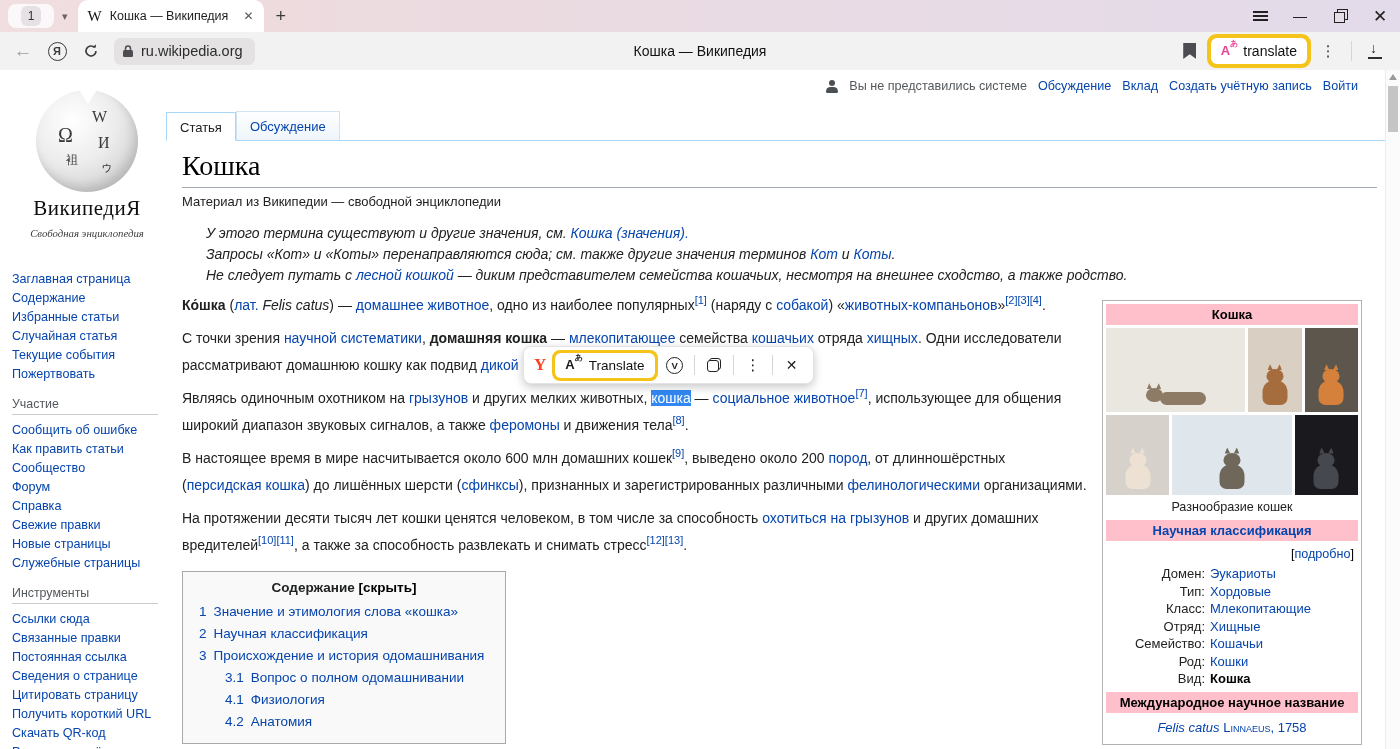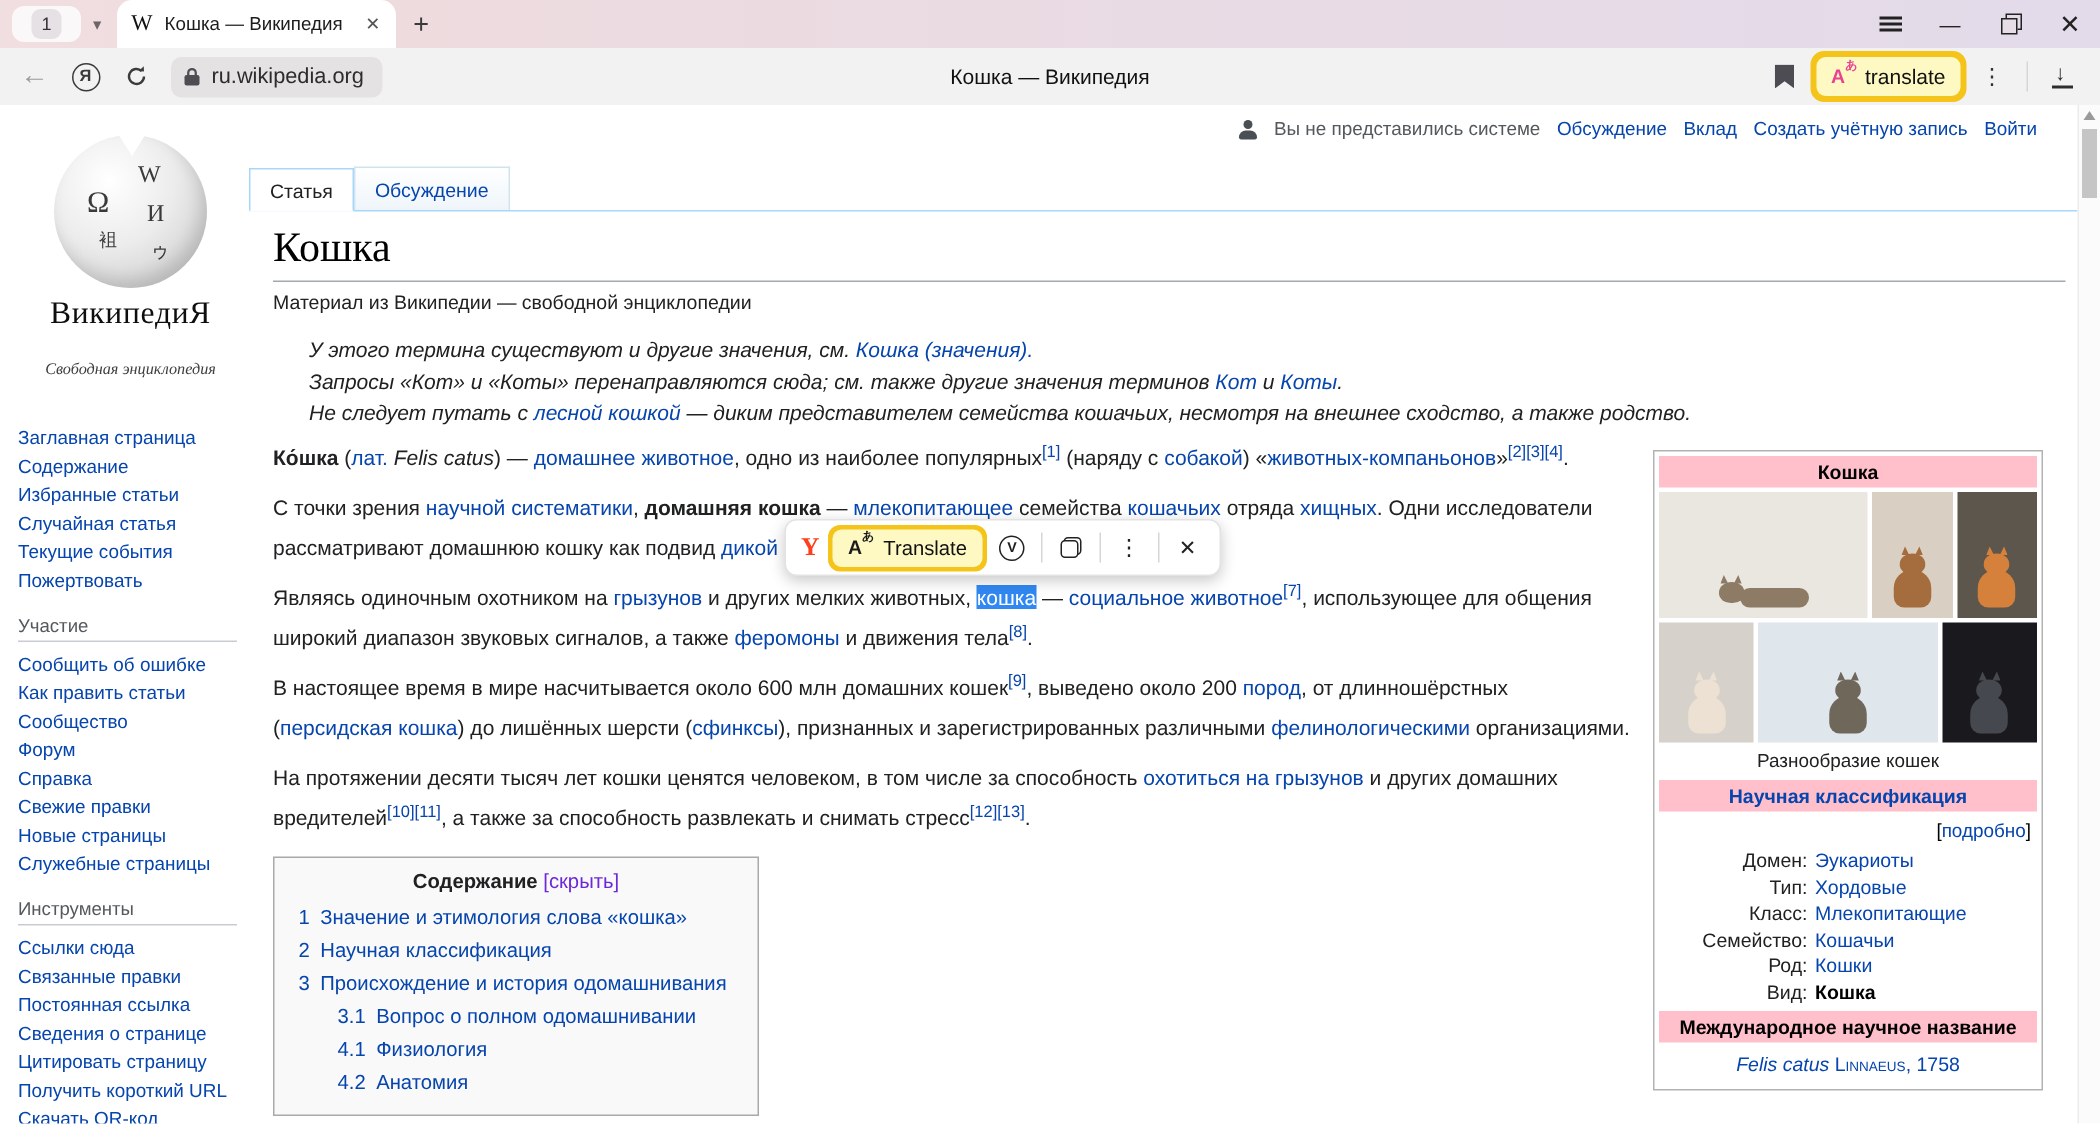--- a/index.html
+++ b/index.html
@@ -26,21 +26,21 @@
   .toolbar { position:absolute; top:32px; left:0; width:1400px; height:38px; background:#f3f2f2; display:flex; align-items:center; }
   .tool-title { position:absolute; left:0; right:0; text-align:center; font-size:14px; color:#111; pointer-events:none; }
   .tb-ic { width:34px; height:30px; display:flex; align-items:center; justify-content:center; color:#3c3c3c; font-size:17px; }
   .back { color:#9a9aa0; font-size:19px; margin-left:6px; }
   .ya-circle { width:19px; height:19px; border:1.7px solid #3a3a3a; border-radius:50%; font-size:11px; font-weight:bold; color:#3a3a3a; display:flex; align-items:center; justify-content:center; }
   .addr { margin-left:6px; height:27px; background:#e4e2e2; border-radius:7px; display:flex; align-items:center; padding:0 12px 0 8px; }
   .addr .domain { font-size:14.5px; color:#2c2c2c; margin-left:7px; }
   .tool-right { position:absolute; right:8px; display:flex; align-items:center; }
   .bm-flag { width:13px; height:16px; background:#4c4c52; clip-path:polygon(0 0,100% 0,100% 100%,50% 70%,0 100%); }
   .hl { border:4px solid #f5c41a; border-radius:9px; background:#f5c41a; }
-  .translate-btn { background:#fef9c3; border:none; border-radius:6px; height:26px; padding:0 10px; display:flex; align-items:center; gap:5px; font-size:14px; color:#111; }
+  .translate-btn { background:#ffffff; border:none; border-radius:6px; height:26px; padding:0 10px; display:flex; align-items:center; gap:5px; font-size:14px; color:#111; }
   .tr-glyph { position:relative; font-weight:bold; color:#e84393; font-size:13px; line-height:1; }
   .tr-glyph sup { font-size:8px; position:relative; top:-4px; }
   .tr-glyph.dark { color:#1b1b1b; }
   .dots { font-size:15px; color:#333; letter-spacing:0; }
   .vsep { width:1px; height:20px; background:#d7d5d5; margin:0 6px; }
   .dl-ic { position:relative; width:14px; height:16px; }
   .dl-ic::before { content:"↓"; position:absolute; left:2px; top:-3px; font-size:14px; color:#2e2e2e; }
   .dl-ic::after { content:""; position:absolute; left:0; bottom:0; width:14px; height:1.6px; background:#2e2e2e; }
 
   
@@ -74,41 +74,41 @@
     background:radial-gradient(circle at 36% 30%, #ffffff 0%, #ececec 45%, #d2d2d2 78%, #b9b9b9 100%);
     box-shadow:inset -4px -6px 10px rgba(0,0,0,.12); }
   .globe::before { content:""; position:absolute; top:-2px; left:42px; width:0; height:0; border-left:10px solid transparent; border-right:10px solid transparent; border-top:16px solid #fff; }
   .globe span { position:absolute; font-family:"Liberation Serif",serif; color:#3a3a3a; }
   .g1 { left:22px; top:34px; font-size:20px; }
   .g2 { left:56px; top:18px; font-size:16px; }
   .g3 { left:62px; top:44px; font-size:16px; }
   .g4 { left:30px; top:62px; font-size:12px; }
   .g5 { left:64px; top:68px; font-size:13px; }
   .wordmark { font-family:"Liberation Serif",serif; font-size:21px; color:#0e0e0e; letter-spacing:.5px; }
-  .tagline { font-family:"Liberation Serif",serif; font-style:italic; font-size:10.8px; color:#3e3e3e; margin-top:19px; }
+  .tagline { font-family:"Liberation Serif",serif; font-style:italic; font-size:10.8px; color:#3e3e3e; margin-top:6px; }
   .side-nav { margin-top:34px; }
   .side-link { color:#0645ad; margin:0 0 6px; line-height:13px; cursor:pointer; }
   .side-head { color:#54595d; font-size:12.4px; border-bottom:1px solid #c8ccd1; padding-bottom:3px; margin:16px 0 9px; width:146px; }
 
   
   .content { position:absolute; top:72px; left:166px; right:15px; bottom:0; padding:8px 0 0 16px; }
   .a-title { font-family:"Liberation Serif",serif; font-size:28px; color:#000; border-bottom:1px solid #a2a9b1; padding-bottom:5px; margin-right:8px; }
   .a-sub { font-size:13px; color:#202122; margin-top:6px; }
   .hatnotes { margin:14px 0 6px 24px; font-style:italic; font-size:14px; line-height:21px; color:#202122; }
   .para { font-size:14px; line-height:27px; color:#202122; max-width:906px; margin-top:6px; }
   .lnk { color:#0645ad; cursor:pointer;margin-top:16px; }
   .b { font-weight:bold; }
   .it { font-style:italic; }
   .sc { font-variant:small-caps; }
   sup.ref { font-size:11px; line-height:0; color:#0645ad; cursor:pointer; }
   .sel { background:#3188f2; color:#fff; }
 
   .toc { display:inline-block; border:1px solid #a9a9a9; background:#f9f9f9; padding:8px 16px 10px; margin-top:12px; min-width:324px; font-size:13.5px; }
   .toc-head { text-align:center; font-weight:bold; color:#202122; margin-bottom:6px; }
-  .toc-head .hide { font-weight:normal; color:#6d28d9; }
+  .toc-head .hide { font-weight:bold; color:#000000; }
   .toc-item { color:#0645ad; line-height:22px; cursor:pointer; }
   .toc-item .toc-num { margin-right:7px; }
   .lvl2 { padding-left:26px; }
 
   
   .infobox { position:absolute; top:230px; right:38px; width:260px; border:1px solid #b2b2b2; background:#fff; padding:3px; font-size:13px; }
   .pinkbar { background:#ffc0cb; text-align:center; font-weight:bold; padding:3px 0; color:#000; margin-bottom:3px; }
   .pinkbar.blue { color:#0645ad; }
   .collage { display:flex; flex-wrap:wrap; gap:3px; }
   .c-row { display:flex; gap:3px; width:100%; }
@@ -370,20 +370,24 @@
         </div>
         <div class="cl-row">
           <span class="cl-label">Тип:</span>
           <span class="cl-value">Хордовые</span>
         </div>
         <div class="cl-row">
           <span class="cl-label">Класс:</span>
           <span class="cl-value">Млекопитающие</span>
         </div>
         <div class="cl-row">
+          <span class="cl-label">Отряд:</span>
+          <span class="cl-value">Хищные</span>
+        </div>
+        <div class="cl-row">
           <span class="cl-label">Семейство:</span>
           <span class="cl-value">Кошачьи</span>
         </div>
         <div class="cl-row">
           <span class="cl-label">Род:</span>
           <span class="cl-value">Кошки</span>
         </div>
         <div class="cl-row">
           <span class="cl-label">Вид:</span>
           <span class="cl-value plainb">Кошка</span>

